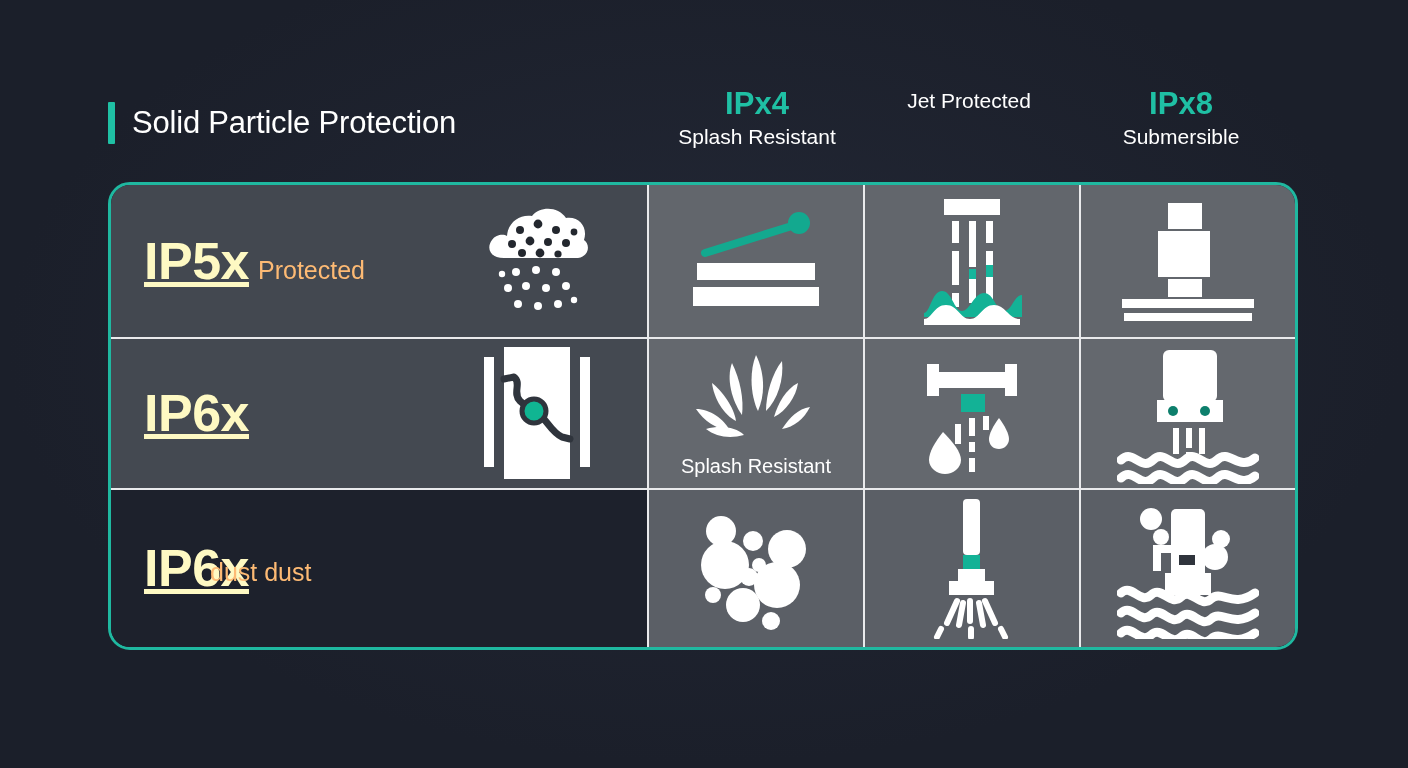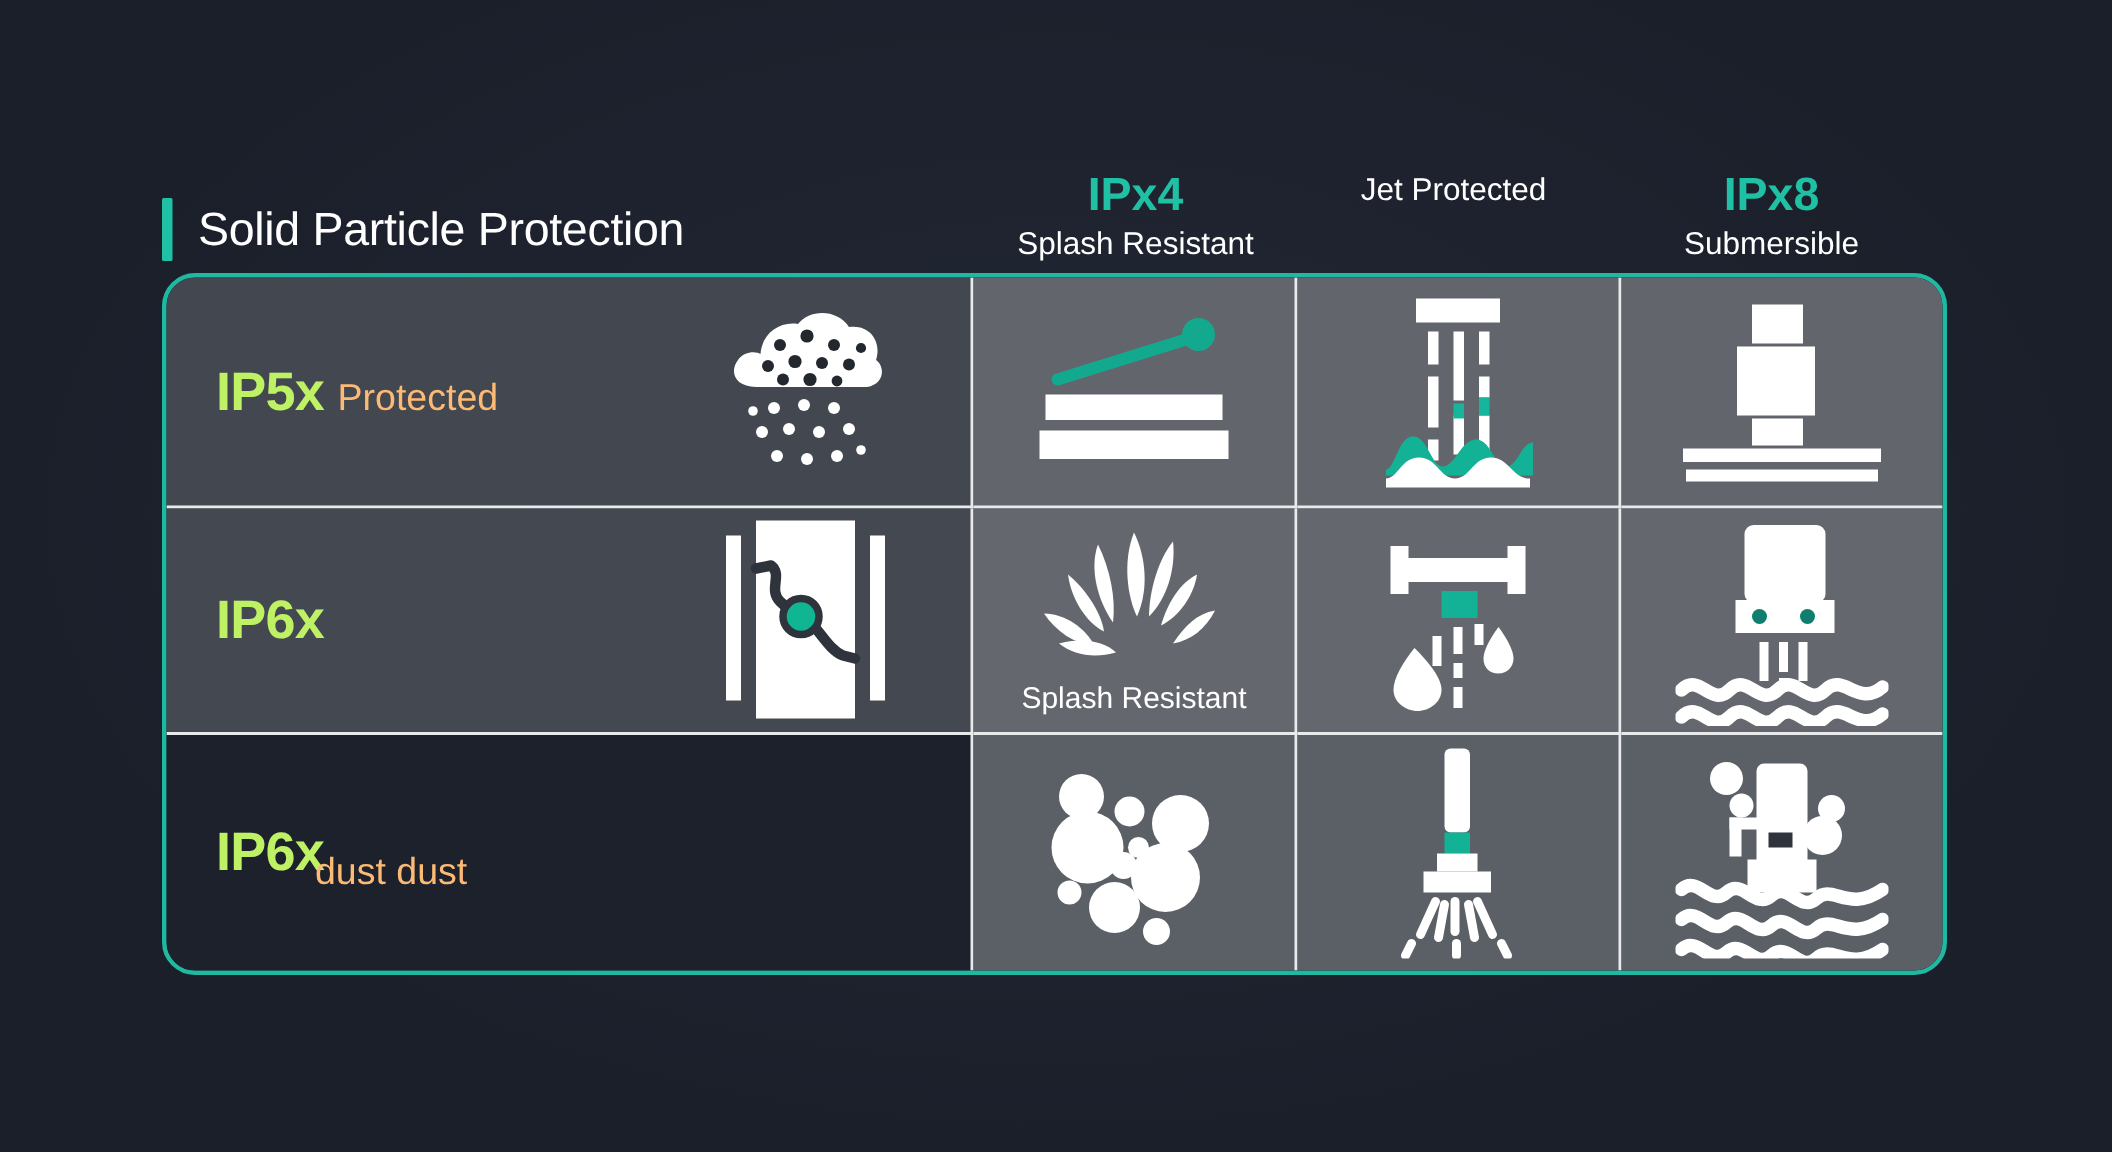--- a/index.html
+++ b/index.html
@@ -14,21 +14,21 @@
     width: 1408px; height: 768px;
     background: radial-gradient(ellipse at 50% 45%, #232836 0%, #1b1f2a 70%);
   }
 
   
   .header-row {
     position: absolute;
     left: 108px; top: 86px;
     width: 1190px; height: 92px;
     display: flex;
-    align-items: flex-end;
+    align-items: flex-start;
   }
   .title-block {
     display: flex;
     align-items: center;
     width: 543px;
     height: 62px;
     padding-top: 12px;
   }
   .title-bar {
     width: 7px; height: 42px;
@@ -93,24 +93,25 @@
     border-bottom: none;
   }
   .label-text {
     position: relative;
     margin-left: 33px;
     display: flex;
     align-items: baseline;
     white-space: nowrap;
   }
   .label-code {
-    color: #bef264;
-    font-size: 36px;
+    color: #fef9c3;
+    font-size: 52px;
     font-weight: 700;
     letter-spacing: -0.5px;
+    text-decoration: underline;
   }
   .label-note {
     color: #fdba74;
     font-size: 25px;
     font-weight: 400;
     margin-left: 9px;
   }
   
   .row.r3 .label-note {
     position: absolute;

